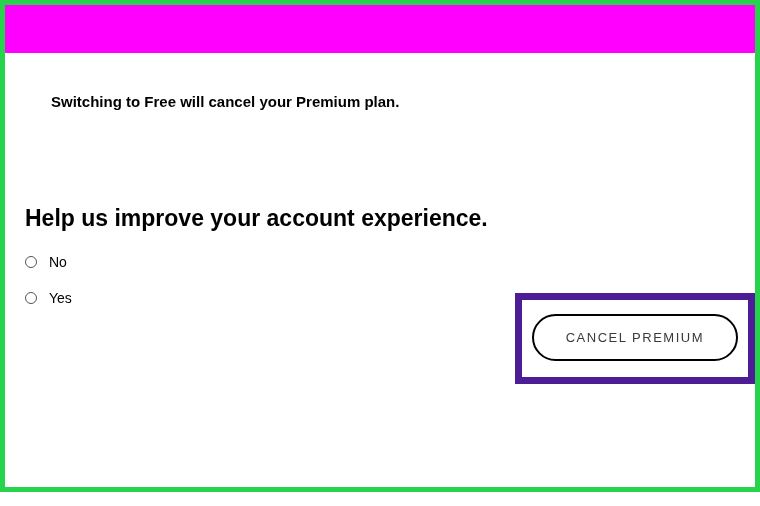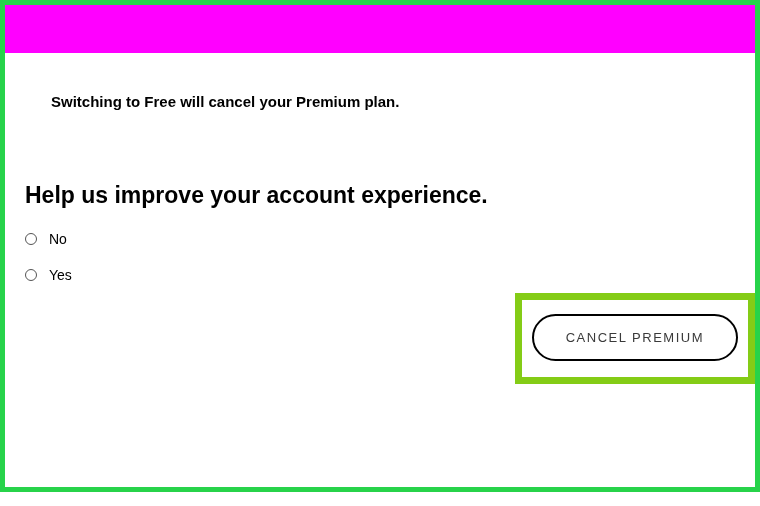--- a/index.html
+++ b/index.html
@@ -37,38 +37,38 @@
       margin-top: 56px;
       margin-left: 6px;
       font-size: 15px;
       font-weight: 400;
       color: #000;
     }
     .button-highlight {
       position: absolute;
       top: 200px;
       right: 0px;
-      border: 7px solid #84cc16;
+      border: 7px solid #4c1d95;
       padding: 14px 10px 16px 10px;
       background: transparent;
     }
     .cancel-btn {
       border: 2px solid #000;
       border-radius: 999px;
       background: #fff;
       font-size: 13px;
       letter-spacing: 1.5px;
       font-weight: 400;
       color: #3a3a3a;
       padding: 14px 32px;
       cursor: pointer;
       white-space: nowrap;
     }
     .survey-section {
-      margin-top: 72px;
+      margin-top: 95px;
       margin-left: 2px;
     }
     .survey-heading {
       font-size: 23px;
       font-weight: 700;
       color: #000;
       margin-bottom: 22px;
     }
     .survey-question {
       font-size: 15px;

